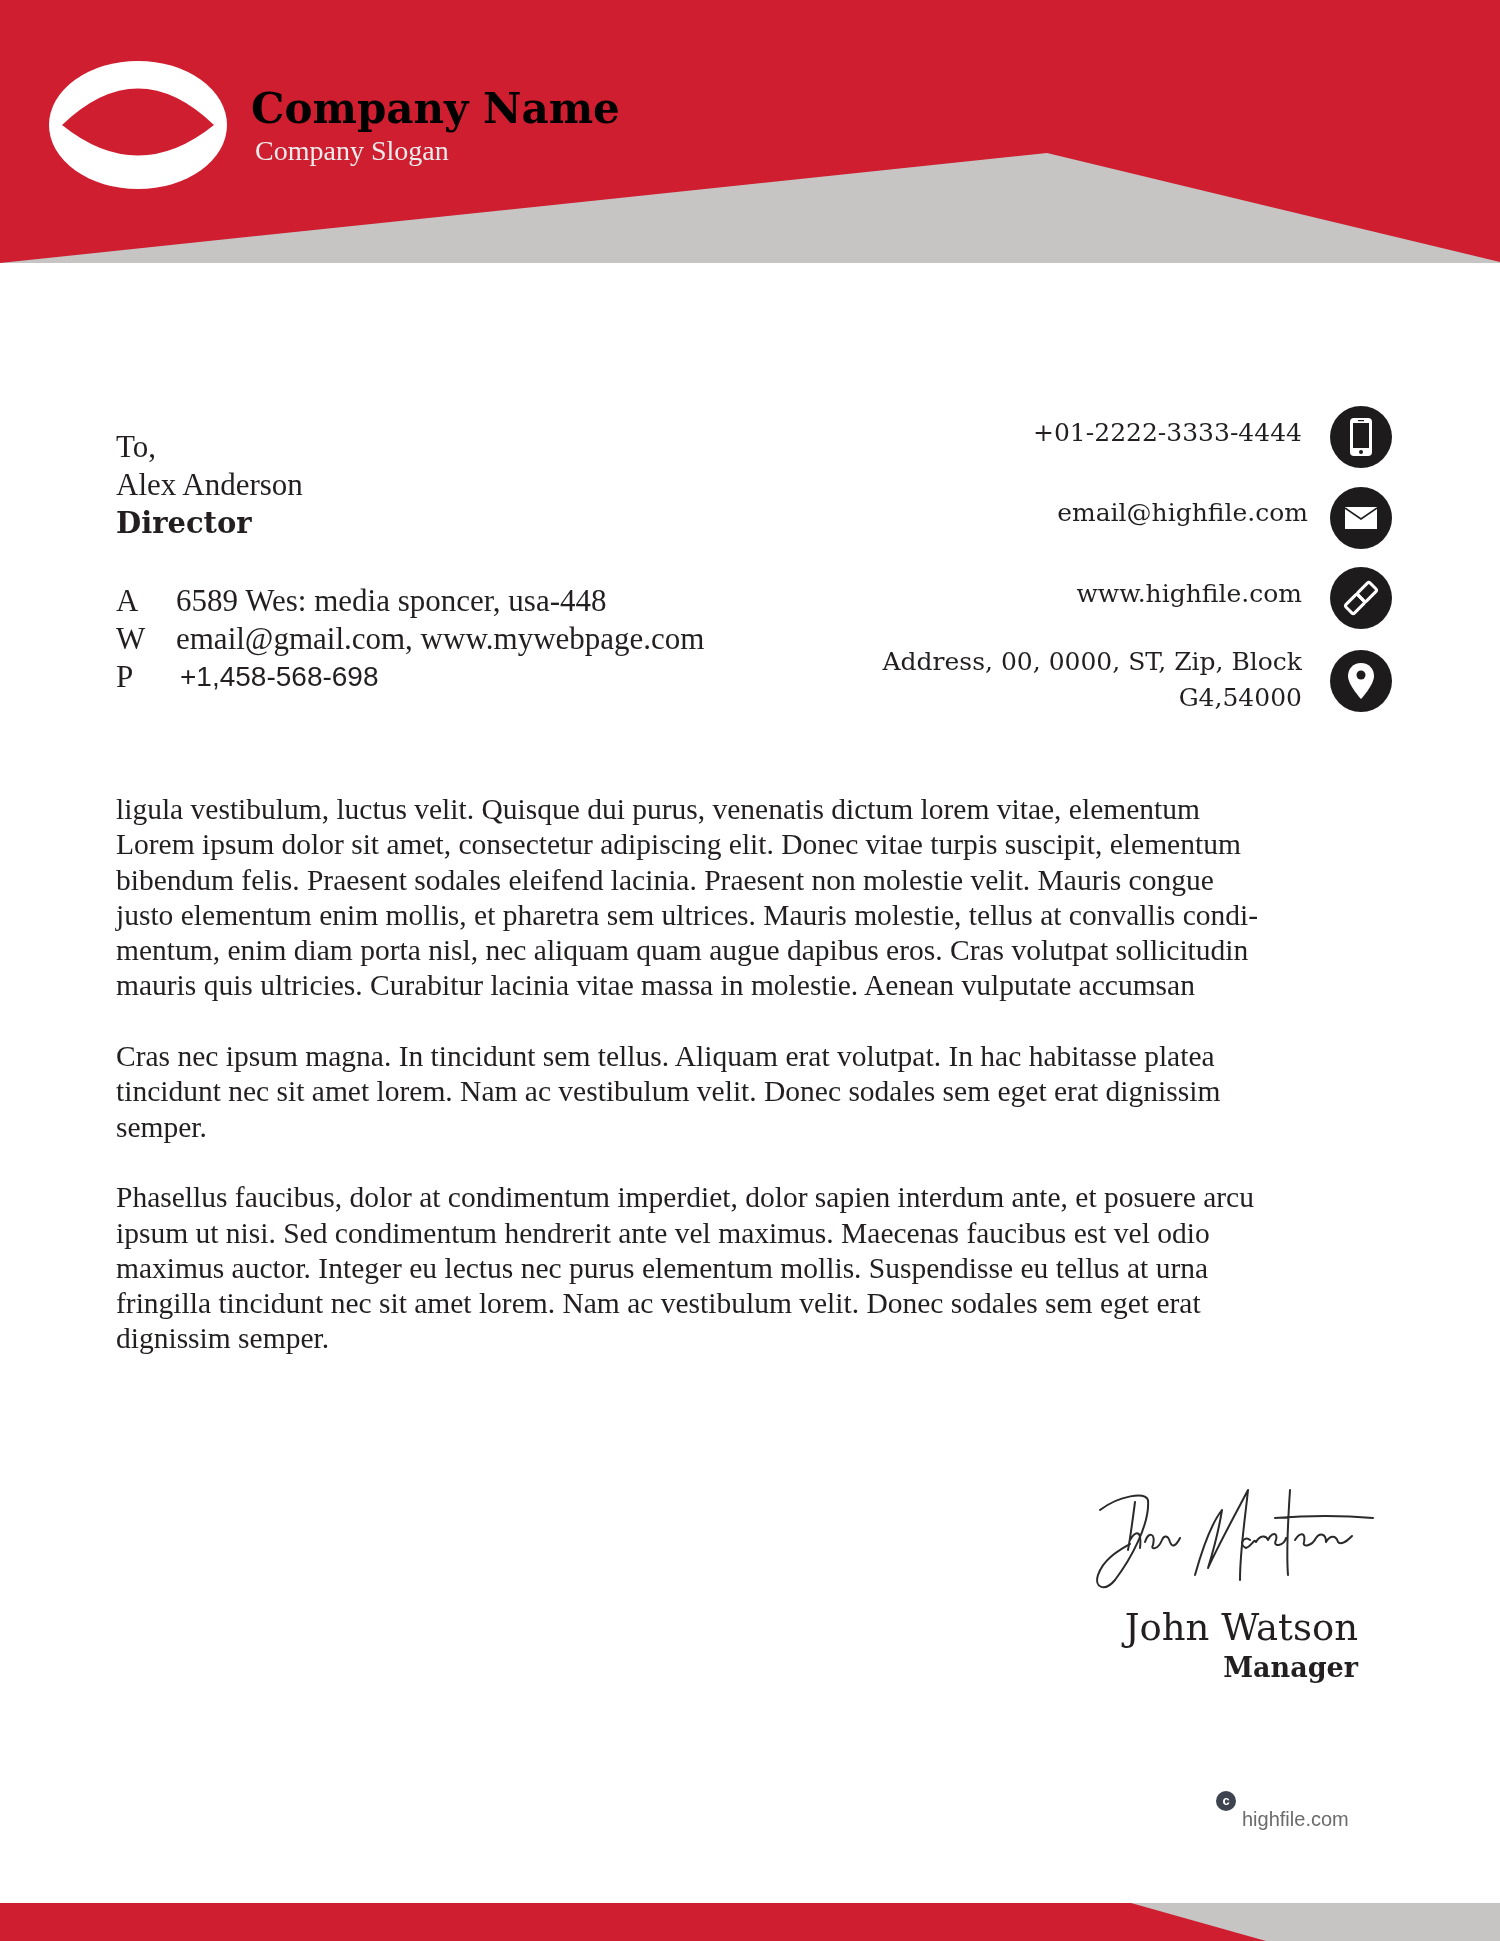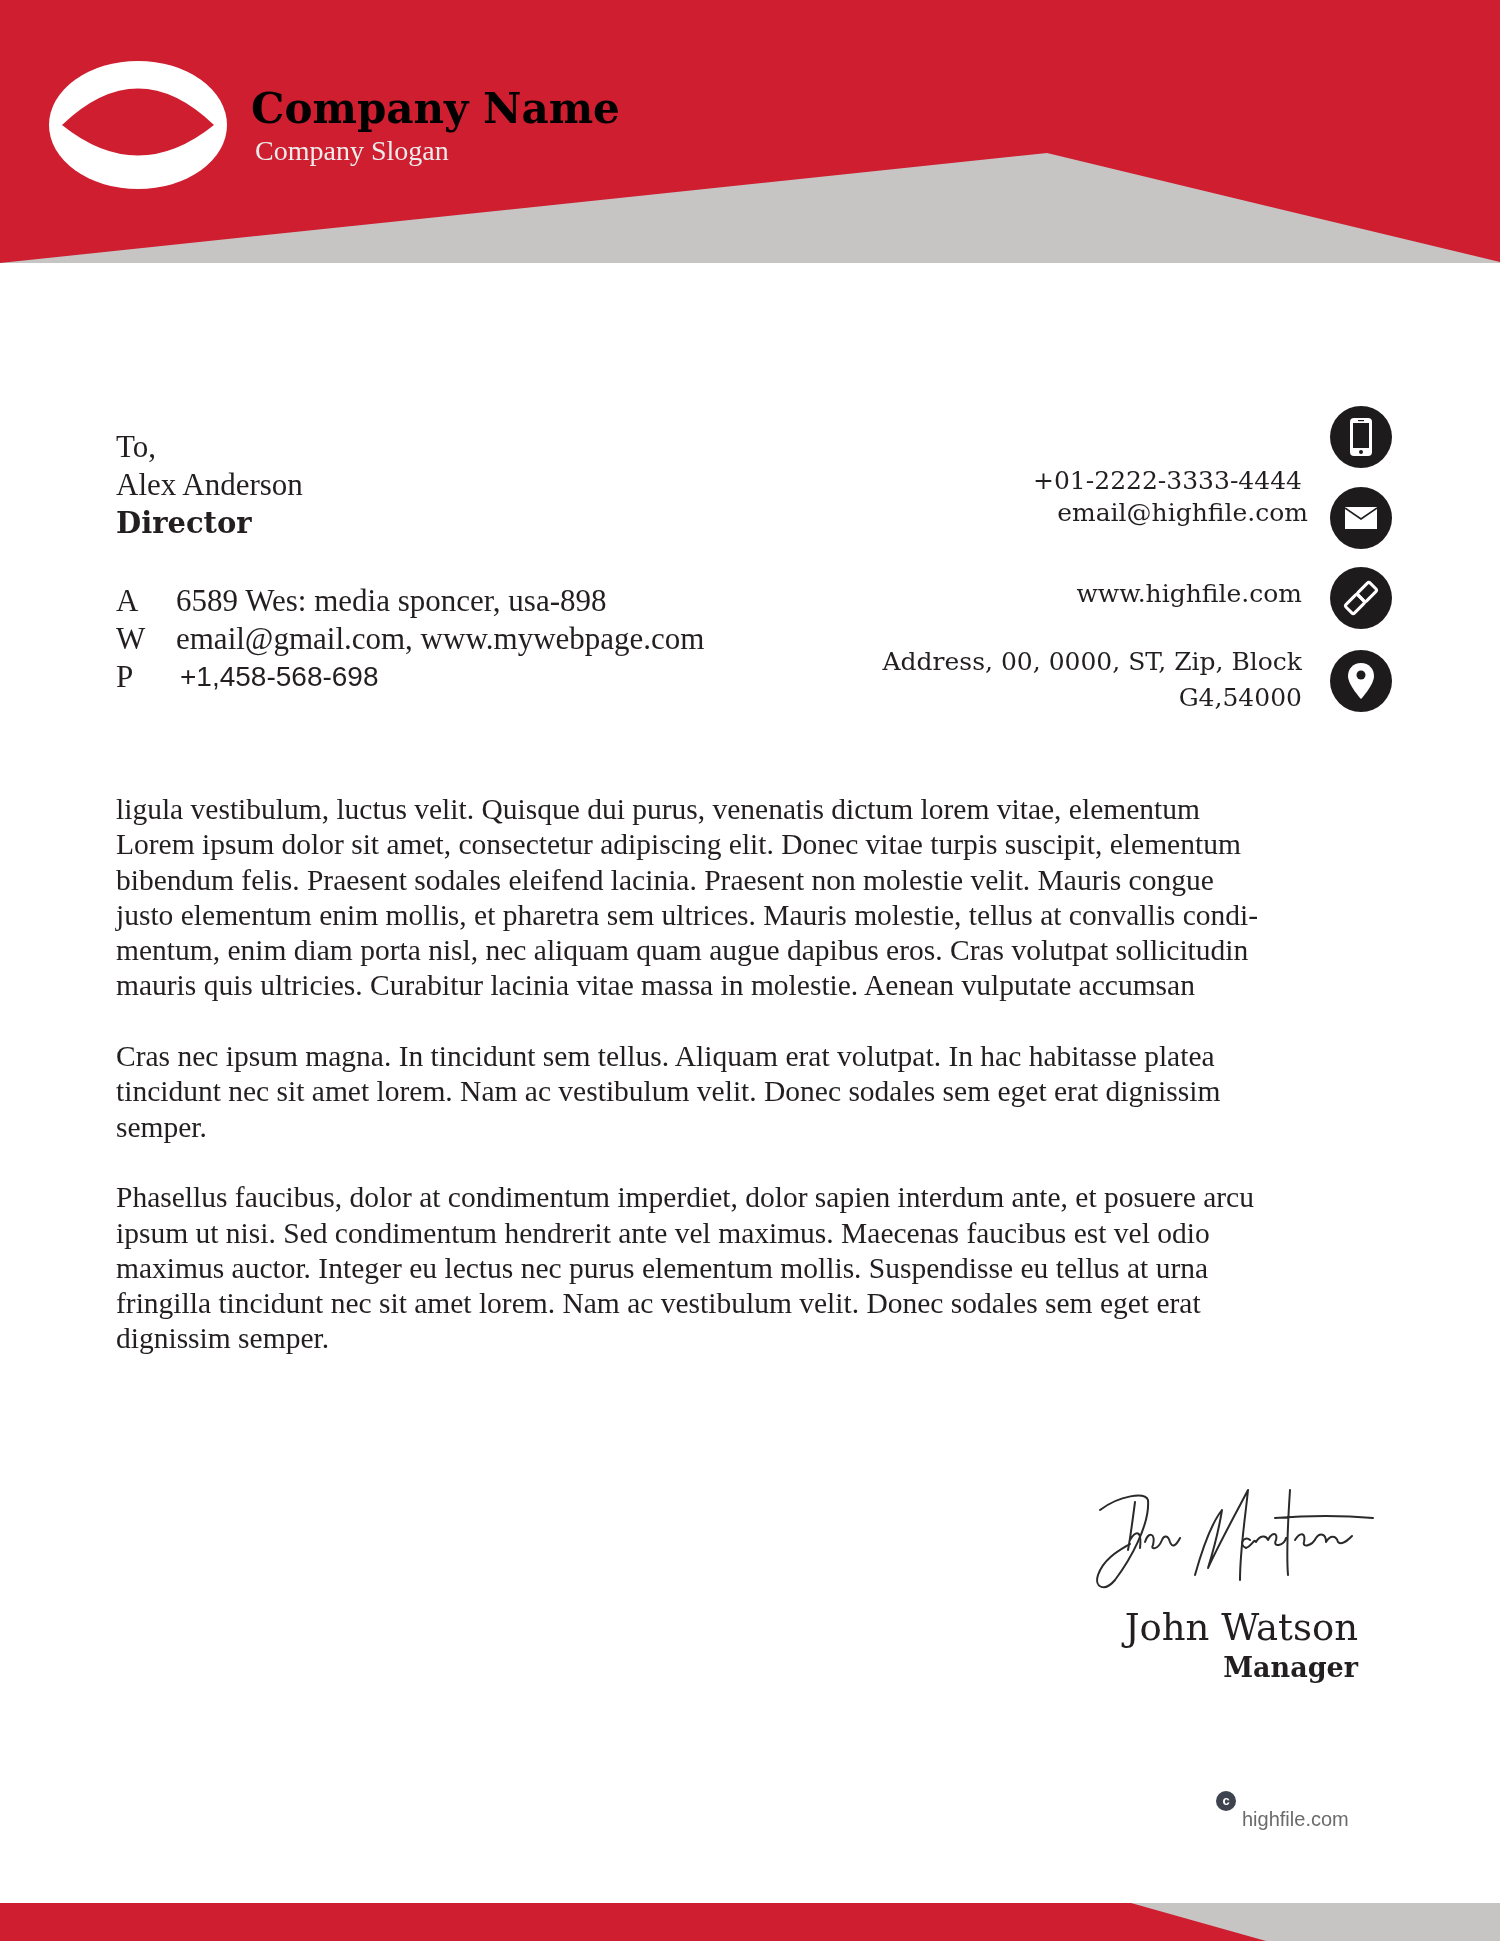--- a/index.html
+++ b/index.html
@@ -74,33 +74,33 @@
 
 <div class="abs recipient">
   <div>To,</div>
   <div>Alex Anderson</div>
   <div class="title">Director</div>
 </div>
 
 <div class="abs rec-contacts">
   <div class="rec-row">
     <span class="rec-key">A</span>
-    <span>6589 Wes: media sponcer, usa-898</span>
+    <span>6589 Wes: media sponcer, usa-448</span>
   </div>
   <div class="rec-row">
     <span class="rec-key">W</span>
     <span>email@gmail.com, www.mywebpage.com</span>
   </div>
   <div class="rec-row">
     <span class="rec-key" style="width:64px">P</span>
     <span class="rec-val-sans">+1,458-568-698</span>
   </div>
 </div>
 
-<div class="abs contact-item" style="top:415px;margin-top:48px;">+01-2222-3333-4444</div>
+<div class="abs contact-item" style="top:415px;">+01-2222-3333-4444</div>
 <div class="contact-icon" style="top:406px;">
   <svg width="26" height="40" viewBox="0 0 26 40">
     <rect x="2" y="1" width="22" height="38" rx="4" fill="#fff"></rect>
     <rect x="5" y="6" width="16" height="25" fill="#1e1b1c"></rect>
     <rect x="10" y="3" width="6" height="1.2" fill="#1e1b1c"></rect>
     <circle cx="13" cy="35" r="2" fill="#1e1b1c"></circle>
   </svg>
 </div>
 
 <div class="abs contact-item" style="top:495px; right:192px;">email@highfile.com</div>

